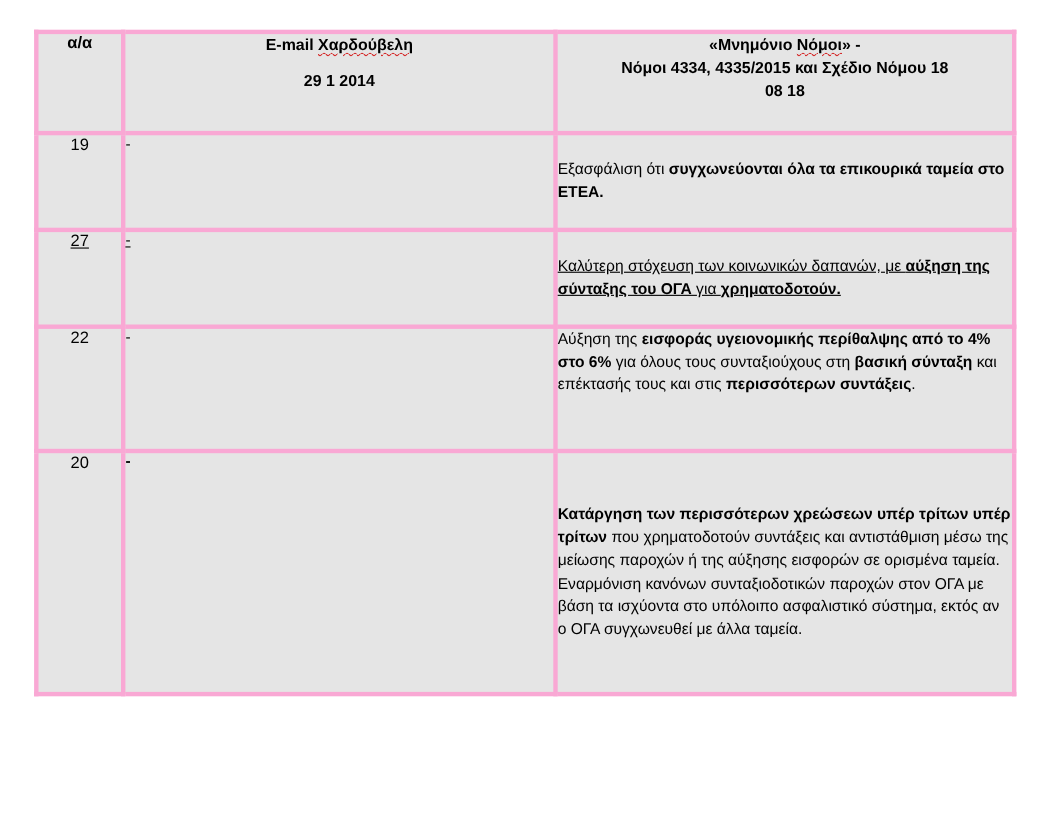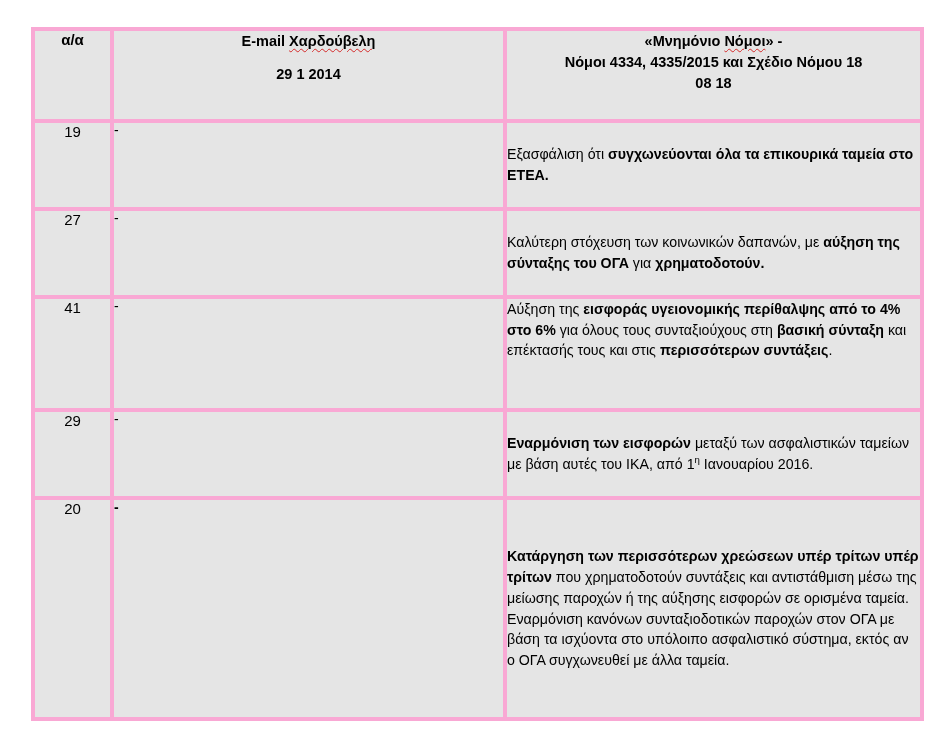--- a/index.html
+++ b/index.html
@@ -101,21 +101,21 @@
   }
   .memo-cell b { font-weight: bold; }
   .memo-cell sup {
     font-size: 0.68em;
     vertical-align: super;
     line-height: 0;
   }
 
   
   .r26 { height: 88px; }
-  .r27 { height: 88px; }
+  .r27 { height: 88px; text-decoration: underline; }
   .r28 { height: 113px; }
   .r29 { height: 88px; }
   .r30 { height: 221px; }
 </style>
 </head>
 <body>
 
 <div id="page">
 
   <table class="doc-table">
@@ -152,34 +152,27 @@
 
       <tr class="r27">
         <td class="num-cell">27</td>
         <td class="dash-cell">-</td>
         <td class="memo-cell mid">
             <p>Καλύτερη στόχευση των κοινωνικών δαπανών, με <b>αύξηση της σύνταξης του ΟΓΑ </b>για <b>χρηματοδοτούν.</b></p>
           </td>
       </tr>
 
       <tr class="r28">
-        <td class="num-cell">41</td>
+        <td class="num-cell">22</td>
         <td class="dash-cell">-</td>
         <td class="memo-cell">
             <p>Αύξηση της <b>εισφοράς υγειονομικής περίθαλψης από το 4% στο 6% </b>για όλους τους συνταξιούχους στη <b>βασική σύνταξη </b>και επέκτασής τους και στις <b>περισσότερων συντάξεις</b>.</p>
           </td>
       </tr>
 
-      <tr class="r29">
-        <td class="num-cell">29</td>
-        <td class="dash-cell">-</td>
-        <td class="memo-cell mid">
-            <p><b>Εναρμόνιση των εισφορών </b>μεταξύ των ασφαλιστικών ταμείων με βάση αυτές του ΙΚΑ, από 1<sup>η</sup> Ιανουαρίου 2016.</p>
-          </td>
-      </tr>
 
       <tr class="r30">
         <td class="num-cell">20</td>
         <td class="dash-cell bold-dash">-</td>
         <td class="memo-cell mid">
             <p><b>Κατάργηση των περισσότερων χρεώσεων υπέρ τρίτων υπέρ τρίτων </b>που χρηματοδοτούν συντάξεις και αντιστάθμιση μέσω της μείωσης παροχών ή της αύξησης εισφορών σε ορισμένα ταμεία.</p>
             <p>Εναρμόνιση κανόνων συνταξιοδοτικών παροχών στον ΟΓΑ με βάση τα ισχύοντα στο υπόλοιπο ασφαλιστικό σύστημα, εκτός αν ο ΟΓΑ συγχωνευθεί με άλλα ταμεία.</p>
           </td>
       </tr>
 

